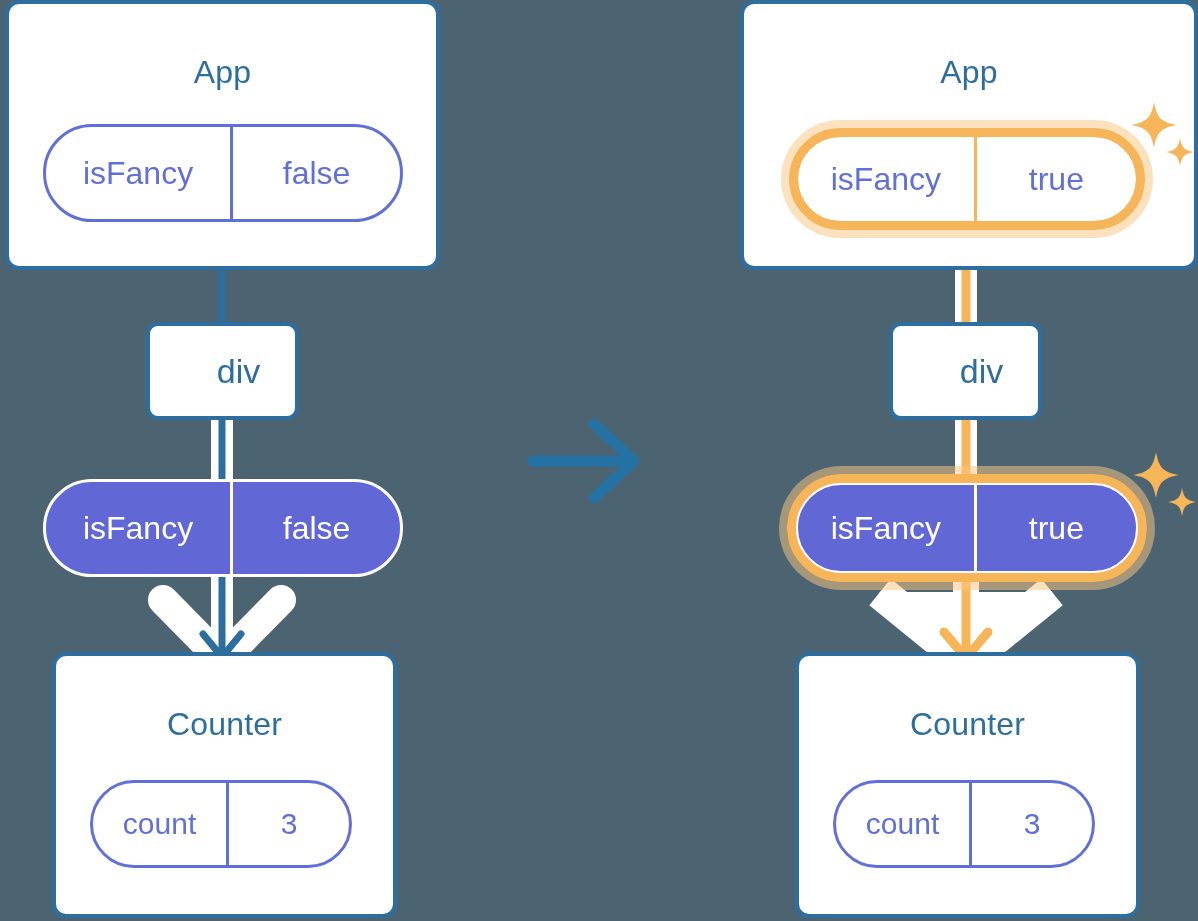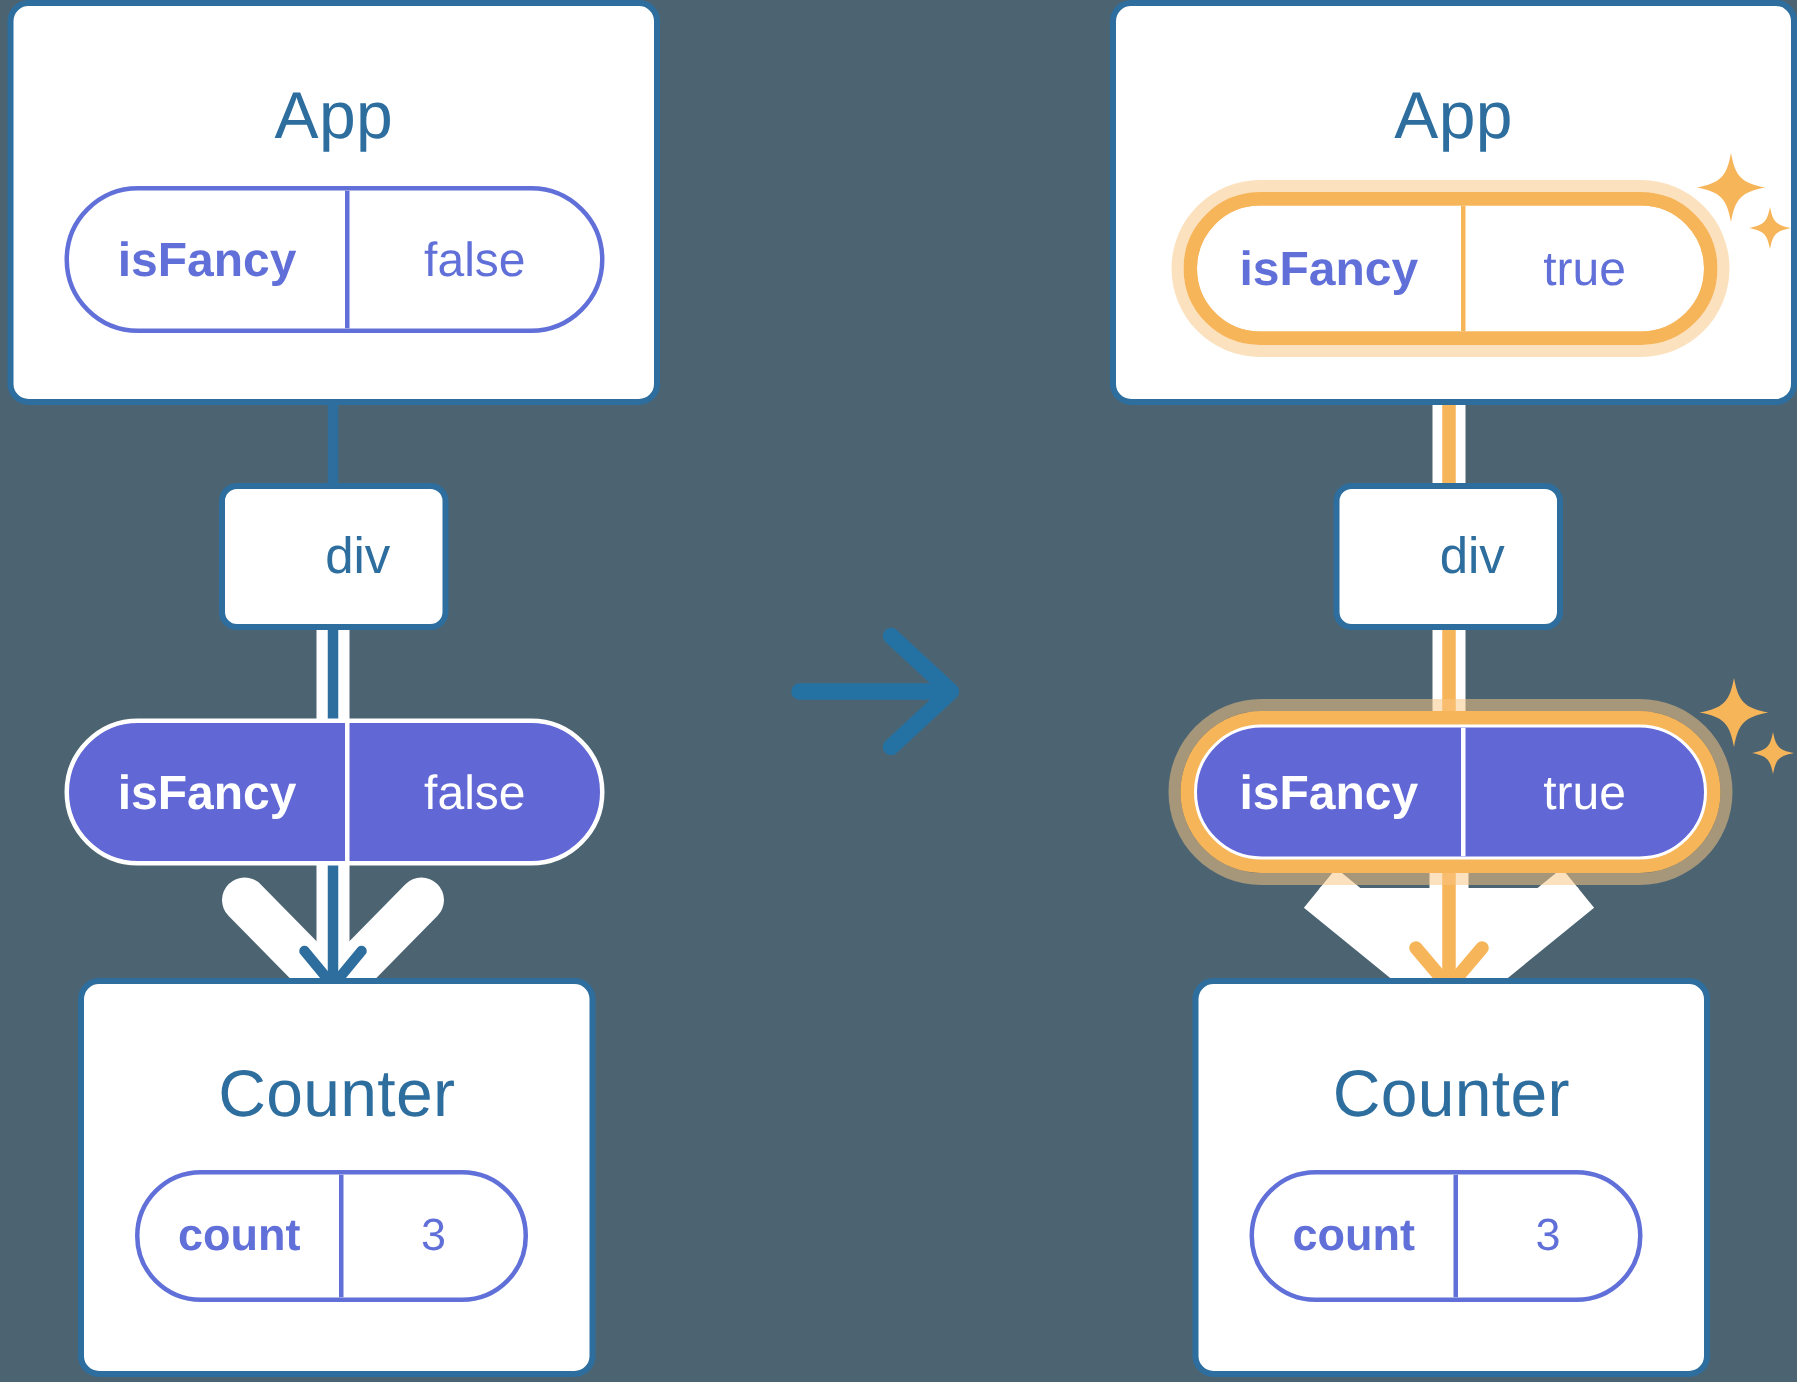--- a/index.html
+++ b/index.html
@@ -36,21 +36,21 @@
     border: 4px solid #2d6e9e;
     border-radius: 14px;
     box-sizing: border-box;
   }
   .card-title {
     position: absolute;
     left: 0;
     right: 0;
     text-align: center;
     color: #2d6e9e;
-    font-size: 44px;
+    font-size: 32px;
     letter-spacing: 0.2px;
     line-height: 1;
   }
 
   
   .elbox {
     position: absolute;
     background: #ffffff;
     border: 4px solid #2d6e9e;
     border-radius: 12px;
@@ -82,21 +82,21 @@
     border: 3px solid #ffffff;
     background: #6167d4;
   }
   .pill .cell {
     display: flex;
     align-items: center;
     justify-content: center;
     line-height: 1;
     box-sizing: border-box;
   }
-  .pill .cell.name { flex: 0 0 52%; font-weight: bold; }
+  .pill .cell.name { flex: 0 0 52%; }
   .pill .cell.value { flex: 1 1 auto; }
   .pill.outline .cell { color: #6170d8; }
   .pill.outline .cell.value { border-left: 3px solid #6170d8; }
   .pill.filled .cell { color: #ffffff; }
   .pill.filled .cell.value { border-left: 3px solid #ffffff; }
   .pill .cell.bold { font-weight: normal; }
 
   
   .ring {
     position: absolute;

